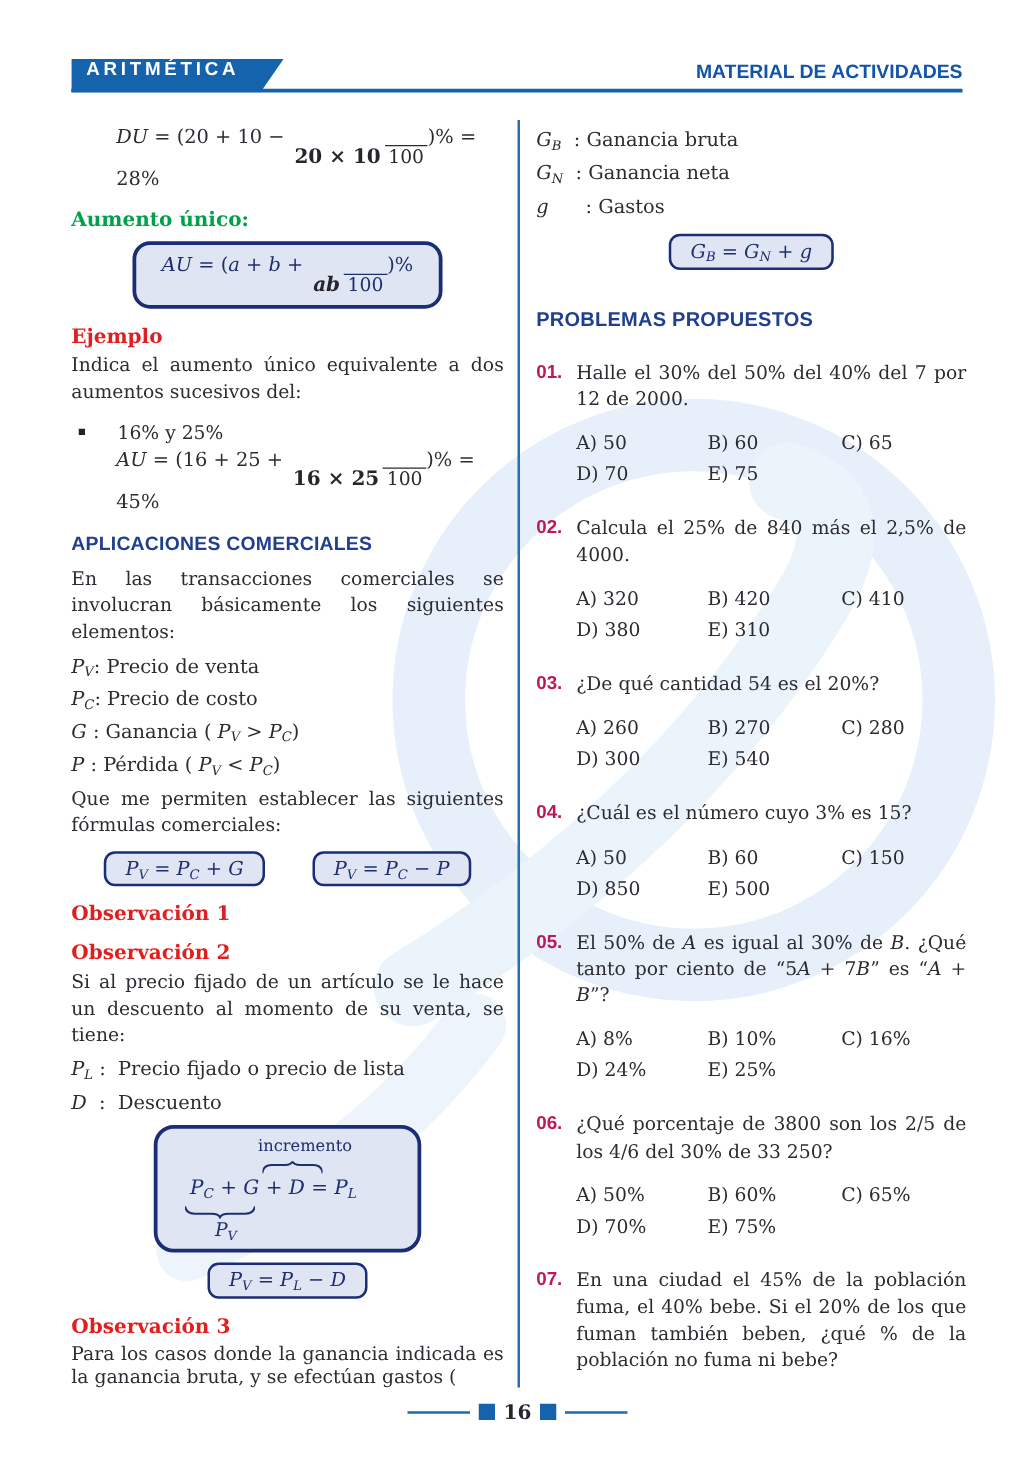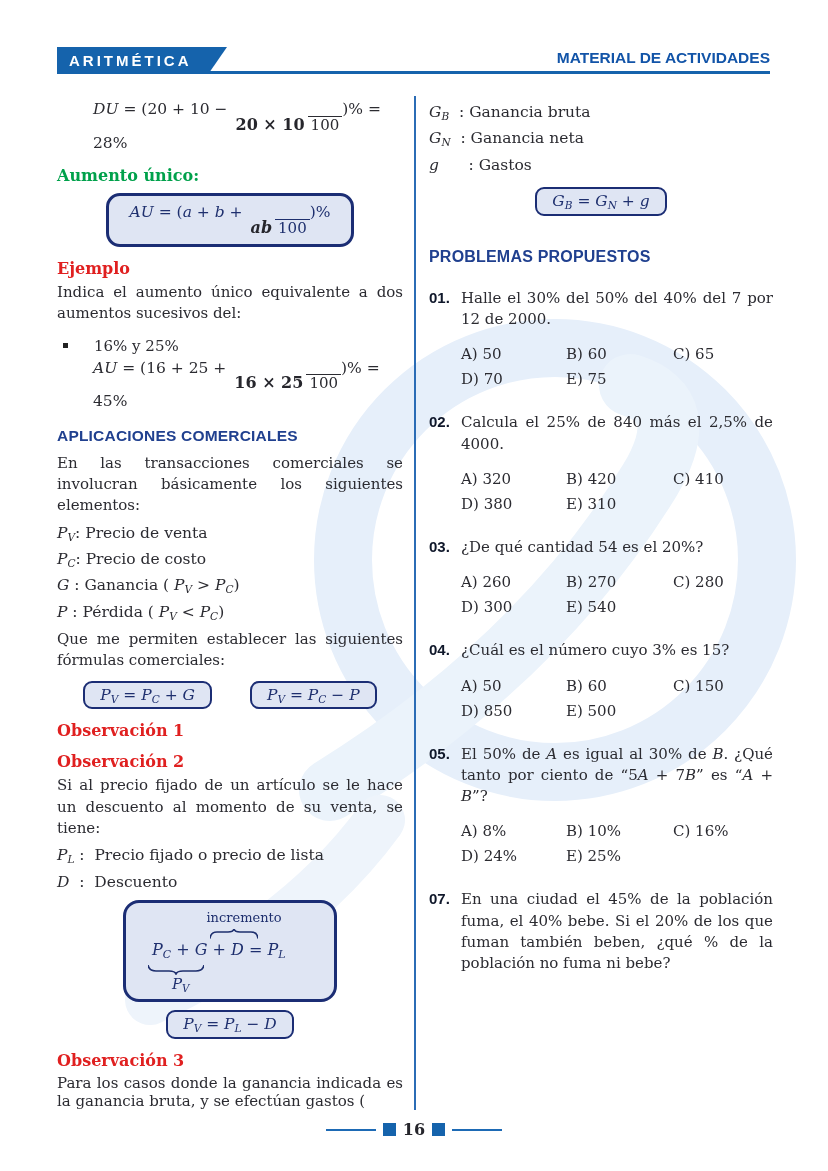--- a/index.html
+++ b/index.html
@@ -3,21 +3,21 @@
 <meta charset="utf-8">
 <style>
   html,body{margin:0;padding:0;background:#ffffff;}
   .page{position:relative;width:828px;height:1171px;background:#ffffff;overflow:hidden;
         font-family:"DejaVu Serif",serif;font-size:15px;color:#2b2b31;}
   .wm{position:absolute;left:0;top:0;z-index:0;}
   .content{position:absolute;left:0;top:0;width:828px;height:1171px;z-index:1;}
 
   
   .hdr-badge{position:absolute;left:57px;top:47px;width:170px;height:27px;background:#1563ac;
-             clip-path:polygon(0 0,100% 0,89% 100%,0 100%);display:flex;align-items:center;
+             clip-path:polygon(0 0,100% 0,89% 100%,0 100%);display:flex;
              padding-left:12px;box-sizing:border-box;}
   .hdr-badge span{color:#ffffff;font-family:"Liberation Sans",sans-serif;font-weight:bold;
                   font-size:15px;letter-spacing:3px;}
   .hdr-title{position:absolute;top:49px;right:58px;color:#1254a8;
              font-family:"Liberation Sans",sans-serif;font-weight:bold;font-size:15.5px;}
   .hdr-rule{position:absolute;left:57px;top:71px;width:713px;height:3px;background:#1563ac;}
 
   
   .col-left{position:absolute;left:57px;top:96px;width:346px;}
   .col-right{position:absolute;left:429px;top:96px;width:344px;}
@@ -65,21 +65,21 @@
           border:3px solid #1b2d74;border-radius:16px;box-sizing:border-box;color:#1e2f6e;}
   .inc-label{position:absolute;left:58px;top:7px;width:120px;text-align:center;font-size:13px;}
   .inc-over{position:absolute;left:84px;top:26px;}
   .inc-formula{position:absolute;left:26px;top:37px;font-size:16px;white-space:pre-wrap;}
   .inc-under{position:absolute;left:22px;top:62px;}
   .inc-pv{position:absolute;left:46px;top:72px;font-size:15px;white-space:pre-wrap;}
   .brace{stroke:#1e2f6e;stroke-width:1.6;fill:none;stroke-linecap:round;}
 
   
   .problem{display:flex;margin-bottom:24px;}
-  .pnum{color:#0f172a;font-family:"Liberation Sans",sans-serif;font-weight:bold;font-size:15px;
+  .pnum{color:#be185d;font-family:"Liberation Sans",sans-serif;font-weight:bold;font-size:15px;
         width:32px;flex:none;padding-top:1px;}
   .pbody{flex:1;min-width:0;}
   .ptext{text-align:justify;line-height:1.42;white-space:pre-wrap;}
   .opts{display:grid;grid-template-columns:105px 107px 1fr;row-gap:7px;margin-top:15px;}
   .opt{white-space:nowrap;}
 </style>
 </head>
 <body>
 
 <div class="page">
@@ -236,20 +236,33 @@
               <div class="opts">
                 <span class="opt">A) 8%</span>
                 <span class="opt">B) 10%</span>
                 <span class="opt">C) 16%</span>
                 <span class="opt">D) 24%</span>
                 <span class="opt">E) 25%</span>
               </div>
             </div>
           </div>
           <div class="problem">
+            <span class="pnum">06.</span>
+            <div class="pbody">
+              <div class="ptext"><span class="tk-t">¿Qué porcentaje de 3800 son los 2/5 de los 4/6 del 30% de 33 250?</span></div>
+              <div class="opts">
+                <span class="opt">A) 50%</span>
+                <span class="opt">B) 60%</span>
+                <span class="opt">C) 65%</span>
+                <span class="opt">D) 70%</span>
+                <span class="opt">E) 75%</span>
+              </div>
+            </div>
+          </div>
+          <div class="problem">
             <span class="pnum">07.</span>
             <div class="pbody">
               <div class="ptext"><span class="tk-t">En una ciudad el 45% de la población fuma, el 40% bebe. Si el 20% de los que fuman también beben, ¿qué % de la población no fuma ni bebe?</span></div>
             </div>
           </div>
         </div>
 
     </div>
 
     <div class="footer">

